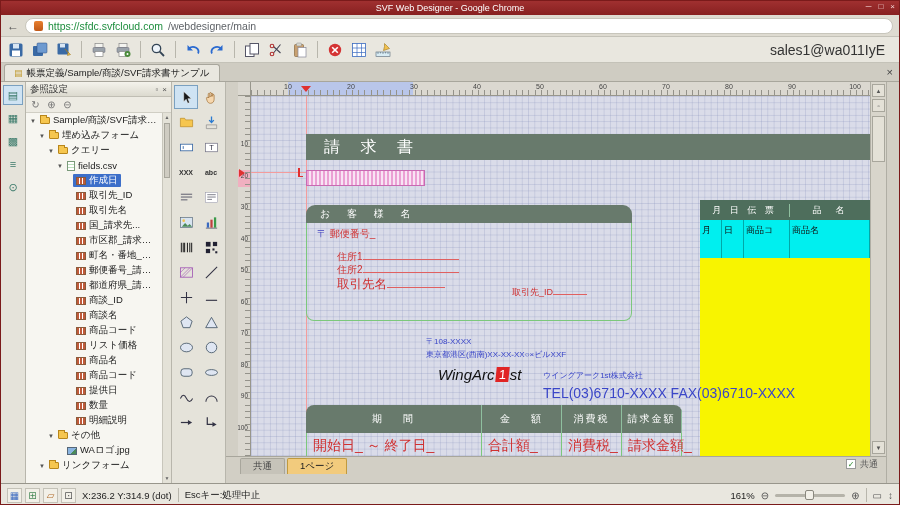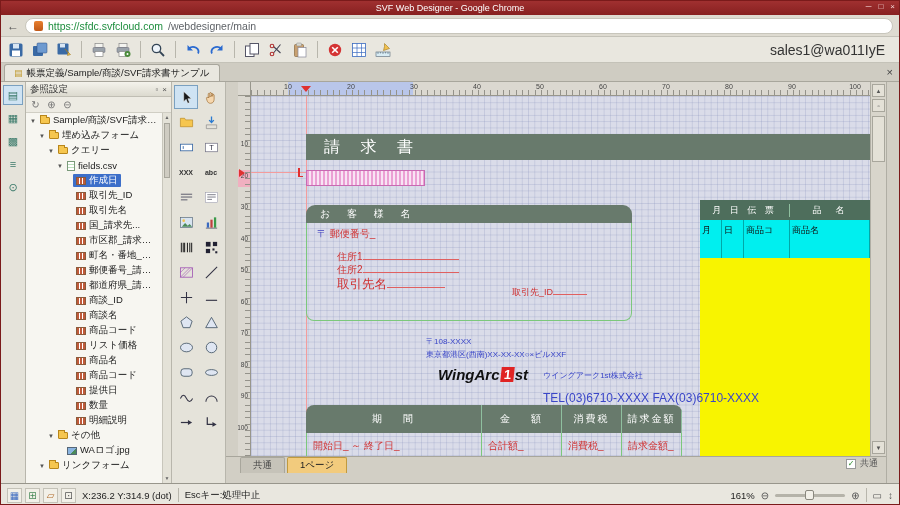--- a/index.html
+++ b/index.html
@@ -95,37 +95,37 @@
 .w96{width:96px}.w60{width:58px}.w36{width:34px}
 .detail{position:absolute;left:449px;top:104px;width:170px}
 .d-head{display:flex;height:20px;background:#4e6e5c;color:#fff;font-size:9px;align-items:center}
 .dh1{width:90px;text-align:center;letter-spacing:3px;border-right:1px solid #8fbf9f;white-space:pre}
 .dh2{flex:1;text-align:center;letter-spacing:3px;white-space:pre}
 .d-row{display:flex;height:21px;background:#00efef}
 .d-row.empty{height:17px}
 .d-cell{border-right:1px solid #00a8a8;font-size:9px;display:flex;align-items:center;padding-left:2px;color:#111;overflow:hidden;white-space:nowrap}
 .d-yellow{height:198px;background:#f8f400}
 .addrblk{position:absolute;left:175px;top:239px;font-size:8px;color:#3a46c8;line-height:13px;white-space:nowrap}
-.logo{position:absolute;left:187px;top:270px;font-size:15px;font-weight:bold;font-style:italic;color:#101010;display:flex;align-items:center}
+.logo{position:absolute;left:187px;top:270px;font-size:15px;font-weight:normal;font-style:italic;color:#101010;display:flex;align-items:center}
 .l2{background:#e02424;color:#fff;font-style:normal;padding:0 3px;margin:0 1px;transform:skewX(-6deg);font-size:13px}
 .company{position:absolute;left:292px;top:274px;font-size:8px;white-space:nowrap}
-.telfax{position:absolute;left:292px;top:295px;font-size:12px;white-space:nowrap}
+.telfax{position:absolute;left:292px;top:289px;font-size:14px;white-space:nowrap}
 .c-blue2{color:#3a46c8}
 .summary{position:absolute;left:55px;top:309px;width:376px}
 .s-head{display:flex;height:28px;background:#687a6c;color:#fff;font-size:10px;border-radius:8px 8px 0 0;overflow:hidden}
 .s-hcell{display:flex;align-items:center;justify-content:center;letter-spacing:2px;border-right:1px solid #8fbf9f;white-space:pre}
 .s-row{display:flex;height:26px;border-bottom:1px solid #7cc87c}
-.s-cell{border-right:1px solid #7cc87c;font-size:10px;color:#d03030;display:flex;align-items:center;padding-left:6px;white-space:pre}
+.s-cell{border-right:1px solid #7cc87c;font-size:14px;color:#d03030;display:flex;align-items:center;padding-left:6px;white-space:pre}
 .s-cell:first-child{border-left:1px solid #7cc87c}
 
 .sbv{position:absolute;left:644px;top:0;width:16px;height:374px;background:#d8d5cb;border-left:1px solid #b0aea4}
 .sb-btn{position:absolute;left:1px;width:13px;height:13px;background:#e4e1d7;border:1px solid #a8a69c;font-size:6px;color:#555;display:flex;align-items:center;justify-content:center;padding:0}
 .sb-thumb{position:absolute;left:1px;top:34px;width:13px;height:46px;background:#e4e1d7;border:1px solid #a8a69c}
 .edge{position:absolute;left:660px;top:0;width:15px;height:401px;background:#d2cfc5;border-left:1px solid #b0aea4}
-.pagetabs{position:absolute;left:0;top:374px;width:660px;height:18px;background:#d2cfc5;border-top:1px solid #a8a69c;display:flex;align-items:flex-start;padding-left:14px;gap:2px}
+.pagetabs{position:absolute;left:0;top:374px;width:660px;height:18px;background:#d2cfc5;border-top:1px solid #a8a69c;display:flex;align-items:center;padding-left:14px;gap:2px}
 .ptab{height:16px;padding:0 12px;font-size:9.5px;display:flex;align-items:center;background:#c6c3b9;border:1px solid #a8a69c;border-bottom:none;color:#444;border-radius:2px 2px 0 0}
 .ptab.active{background:#f2cb7d;border-color:#c09a3f;color:#222}
 .pt-right{margin-left:auto;display:flex;align-items:center;gap:4px;padding:0 8px 3px 0;font-size:9px;color:#555}
 .chk{width:10px;height:10px;background:#fff;border:1px solid #999;font-size:8px;color:#2a8a2a;display:flex;align-items:center;justify-content:center}
 .underbar{position:absolute;left:0;top:392px;width:660px;height:9px;background:#d2cfc5}
 .statusbar{position:absolute;left:0;top:482px;width:100%;height:23px;background:#e9e7df;border-top:1px solid #98968c;display:flex;align-items:center;gap:6px;padding:0 6px;font-size:9.5px;color:#222}
 #st-icons{display:flex;gap:3px}
 .st-ic{width:15px;height:15px;display:flex;align-items:center;justify-content:center;font-size:10px;border:1px solid #c4c2b8;background:#f2f0e8}
 .st-sep{width:1px;height:14px;background:#b8b6ac}
 .st-spacer{flex:1}

